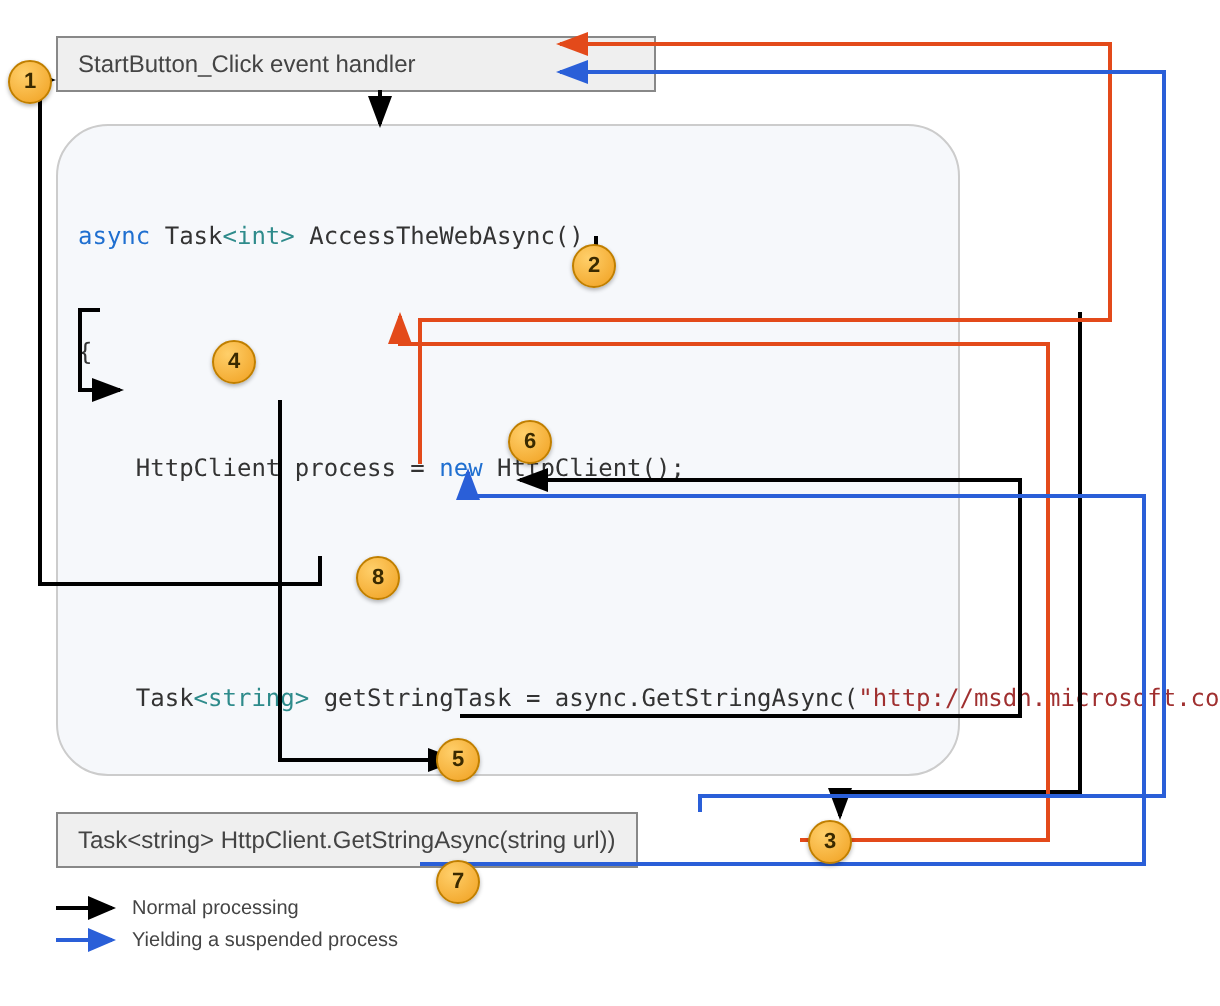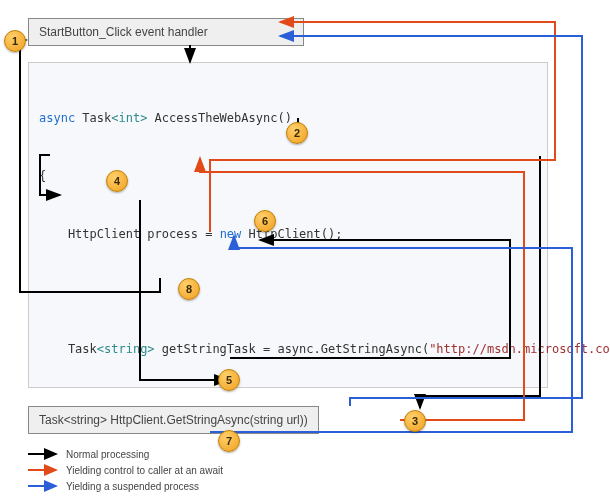--- a/index.html
+++ b/index.html
@@ -78,25 +78,25 @@
     height: 503px;
     pointer-events: none;
     z-index: 5;
   }
 </style>
 </head>
 <body>
 
 <div class="canvas">
 
-  <div class="box" style="left:28px; top:18px; width:276px;">
+  <div class="box" style="left:28px; top:18px; width:300px;">
     <span>StartButton_Click event handler</span>
   </div>
 
-  <div class="codeblock" style="left:28px; top:62px; width:520px; height:326px;">
+  <div class="codeblock" style="left:28px; top:62px; width:452px; height:326px;border-radius:26px;">
     <div class="code-line"><span class="kw">async</span><span> Task</span><span class="type">&lt;int&gt;</span><span> AccessTheWebAsync()</span></div>
     <div class="code-line">{</div>
     <div class="code-line"><span>    HttpClient process = </span><span class="kw">new</span><span> HttpClient();</span></div>
     <div class="code-line"> </div>
     <div class="code-line"><span>    Task</span><span class="type">&lt;string&gt;</span><span> getStringTask = async.GetStringAsync(</span><span class="str">"http://msdn.microsoft.com"</span></div>
     <div class="code-line"> </div>
     
     
     
     
@@ -168,33 +168,20 @@
             </defs>
             <line x1="0" y1="6" x2="28" y2="6" stroke="#000" stroke-width="2" marker-end="url(#lb)"></line>
           </svg>
       </span>
       <span>Normal processing</span>
     </div>
     <div class="legend-row">
       <span class="legend-arrow">
         <svg width="32" height="12">
             <defs>
-              <marker id="lo" markerWidth="7" markerHeight="7" refX="6" refY="3" orient="auto">
-                <path d="M0,0 L7,3 L0,6 z" fill="#e34a1a"></path>
-              </marker>
-            </defs>
-            <line x1="0" y1="6" x2="28" y2="6" stroke="#e34a1a" stroke-width="2" marker-end="url(#lo)"></line>
-          </svg>
-      </span>
-      <span>Yielding control to caller at an await</span>
-    </div>
-    <div class="legend-row">
-      <span class="legend-arrow">
-        <svg width="32" height="12">
-            <defs>
               <marker id="lu" markerWidth="7" markerHeight="7" refX="6" refY="3" orient="auto">
                 <path d="M0,0 L7,3 L0,6 z" fill="#2a5fd8"></path>
               </marker>
             </defs>
             <line x1="0" y1="6" x2="28" y2="6" stroke="#2a5fd8" stroke-width="2" marker-end="url(#lu)"></line>
           </svg>
       </span>
       <span>Yielding a suspended process</span>
     </div>
   </div>

